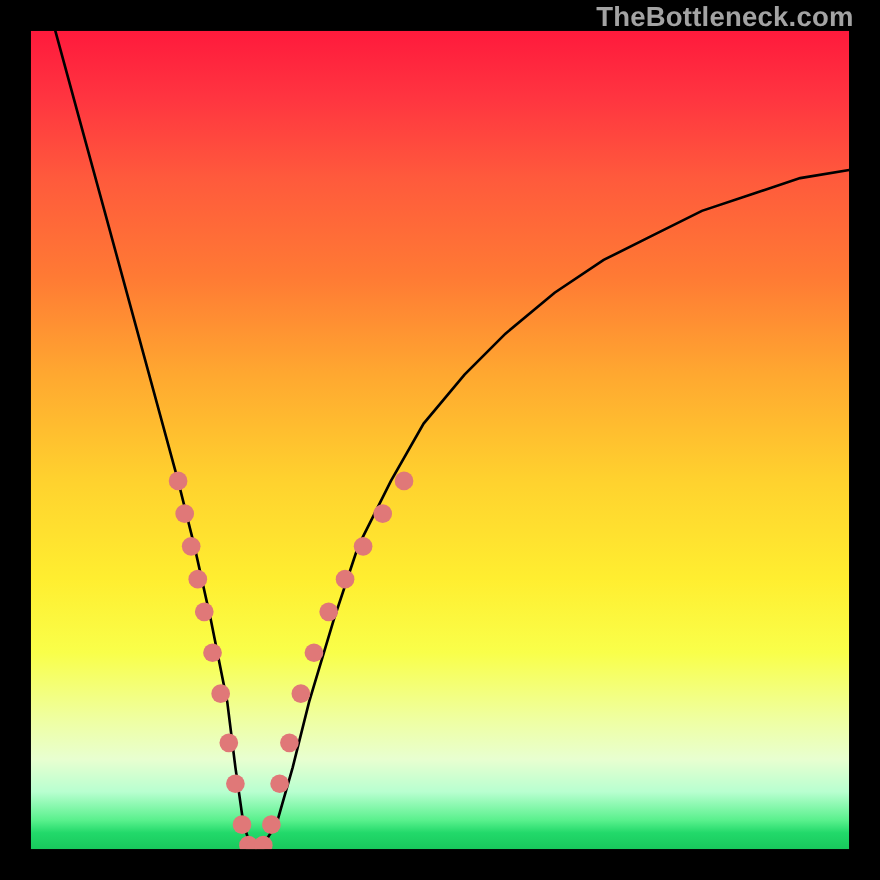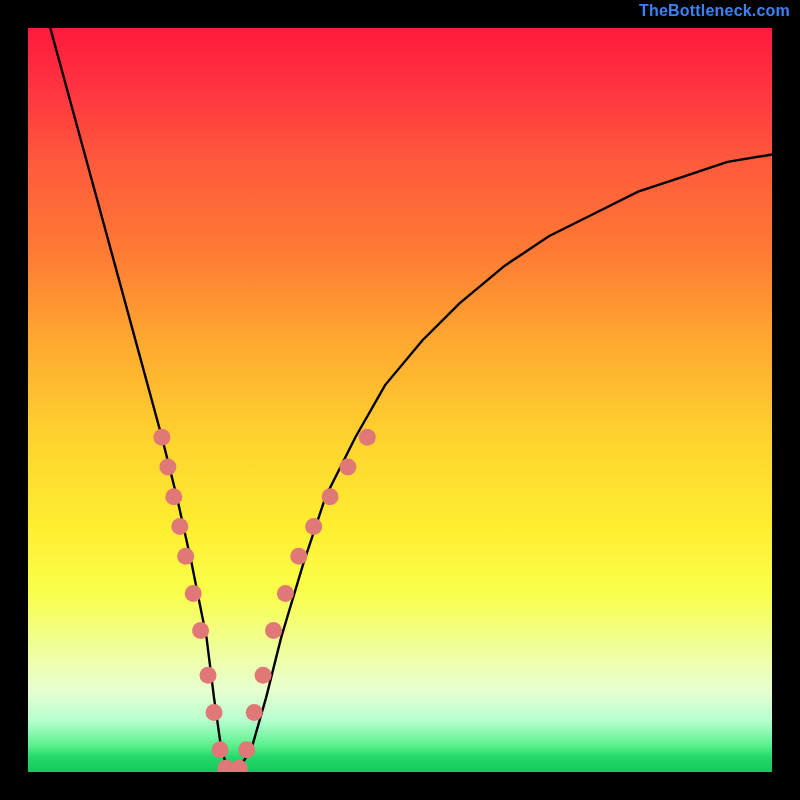--- a/index.html
+++ b/index.html
@@ -41,23 +41,23 @@
       #e8ffd0 89%,
       #b8ffd0 93%,
       #58f08c 96.5%,
       #22d96a 98%,
       #18c85c 100%
     );
   }
   .watermark {
     position: absolute;
     top: 2px;
-    right: 10px;
-    color: #3b82f6;
-    font-size: 16px;
+    right: 24px;
+    color: #a3a3a3;
+    font-size: 25px;
     font-weight: 600;
     letter-spacing: 0.2px;
     user-select: none;
   }
   svg.curve {
     position: absolute;
     inset: 0;
     width: 744px;
     height: 744px;
   }

